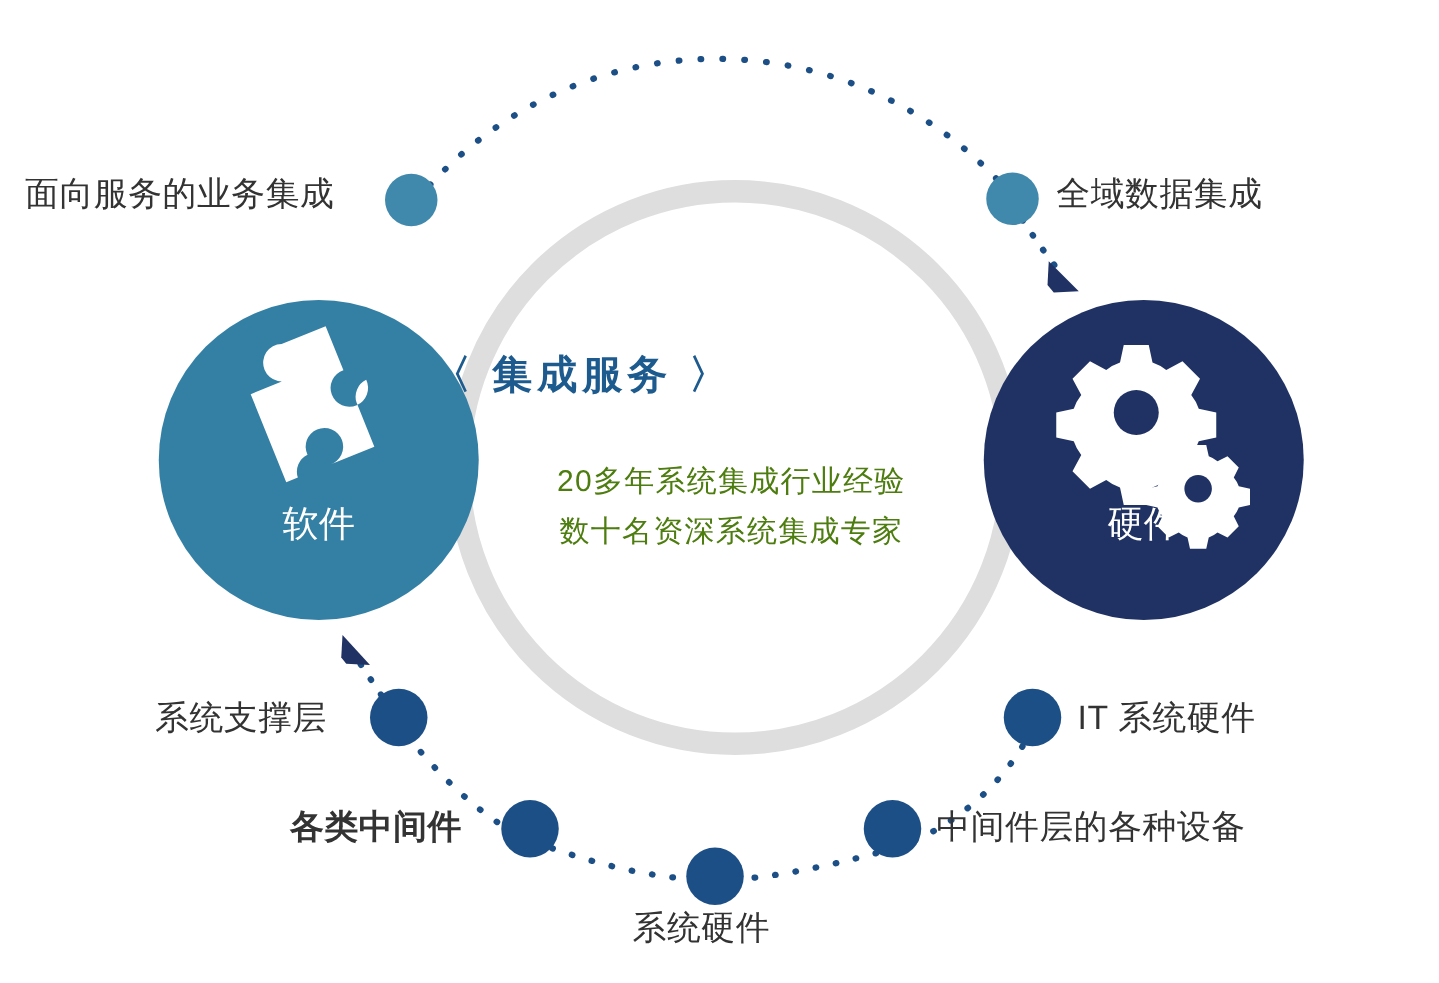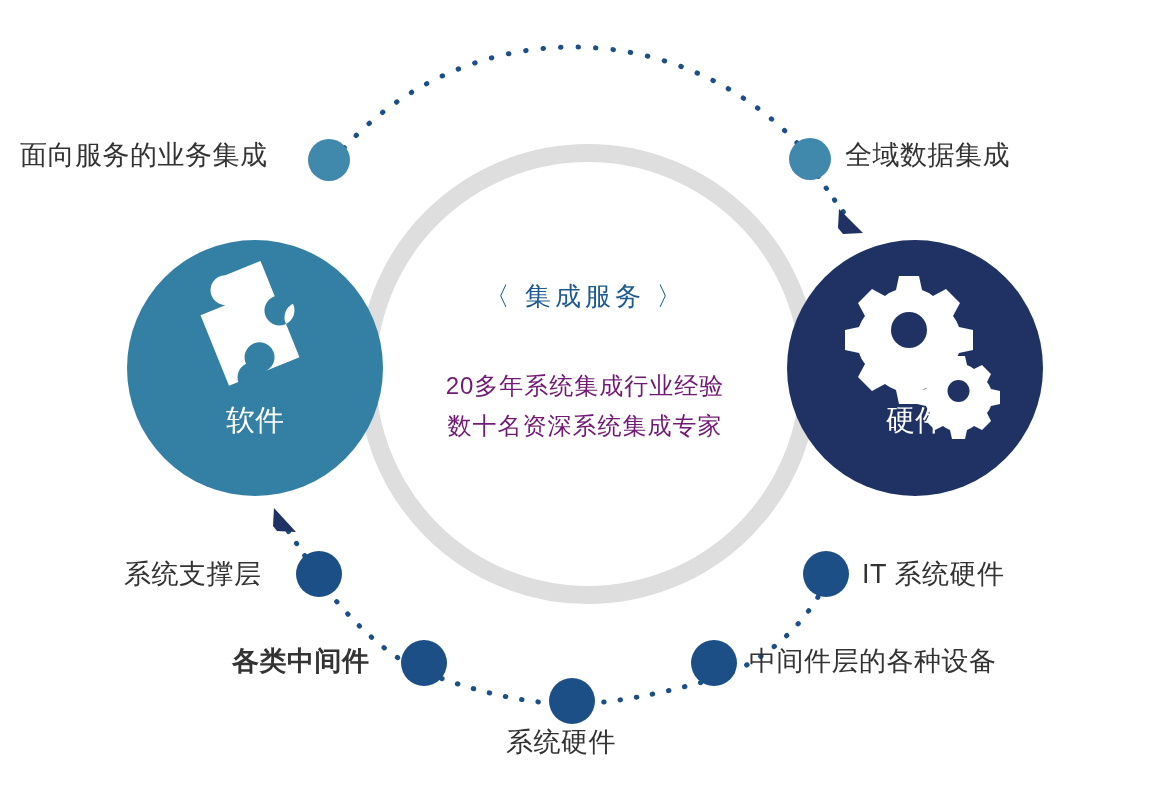--- a/index.html
+++ b/index.html
@@ -53,35 +53,35 @@
     width: 200px;
   }
   #caption-software { left: 155px; top: 406px; }
   #caption-hardware { left: 815px; top: 406px; }
 
   #center-title {
     position: absolute;
     left: 345px;
     top: 283px;
     width: 480px;
-    text-align: center;
+    text-align: left;
     color: #1d5a8e;
-    font-size: 26px;
-    font-weight: normal;
+    font-size: 32px;
+    font-weight: bold;
     letter-spacing: 4px;
     line-height: 1;
     white-space: nowrap;
   }
   #center-sub {
     position: absolute;
     left: 345px;
     top: 366px;
     width: 480px;
     text-align: center;
-    color: #701a75;
+    color: #4d7c0f;
     font-size: 24px;
     line-height: 40px;
   }
   .sub-line { display: block; letter-spacing: 1px; }
 </style>
 </head>
 <body>
 
 <div id="stage">
 

